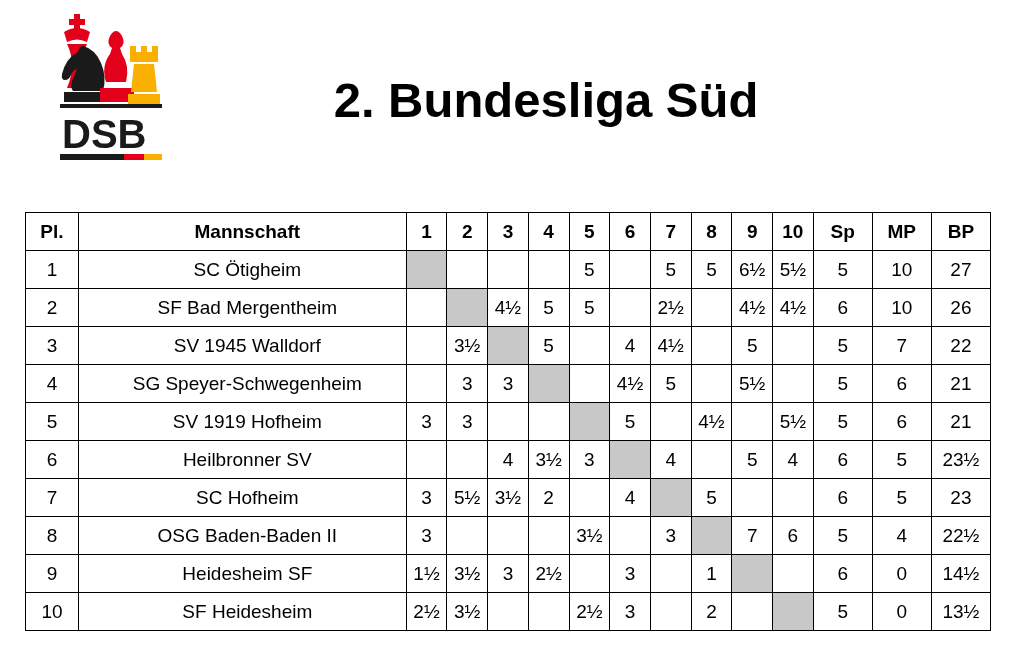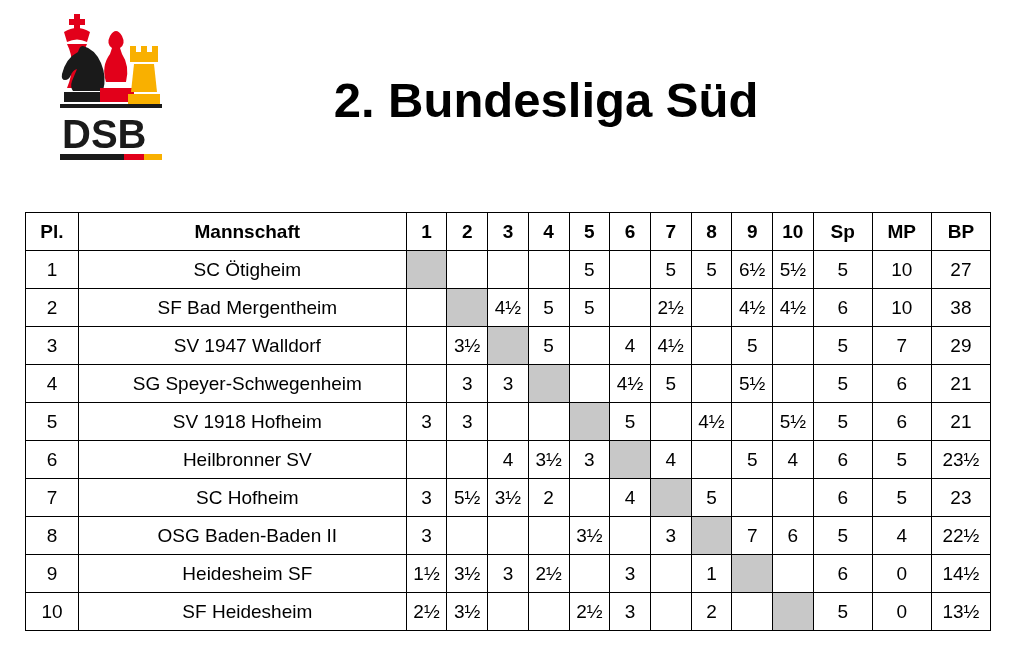--- a/index.html
+++ b/index.html
@@ -194,59 +194,59 @@
           <td class="small-score">4½</td>
           <td class="small-score">5</td>
           <td class="small-score">5</td>
           <td class="small-score"></td>
           <td class="small-score">2½</td>
           <td class="small-score"></td>
           <td class="small-score">4½</td>
           <td class="small-score">4½</td>
           <td>6</td>
           <td>10</td>
-          <td>38</td>
+          <td>26</td>
         </tr>
         <tr>
           <td>3</td>
-          <td class="td-team">SV 1947 Walldorf</td>
+          <td class="td-team">SV 1945 Walldorf</td>
           <td class="small-score"></td>
           <td class="small-score">3½</td>
           <td class="small-score diag"></td>
           <td class="small-score">5</td>
           <td class="small-score"></td>
           <td class="small-score">4</td>
           <td class="small-score">4½</td>
           <td class="small-score"></td>
           <td class="small-score">5</td>
           <td class="small-score"></td>
           <td>5</td>
           <td>7</td>
-          <td>29</td>
+          <td>22</td>
         </tr>
         <tr>
           <td>4</td>
           <td class="td-team">SG Speyer-Schwegenheim</td>
           <td class="small-score"></td>
           <td class="small-score">3</td>
           <td class="small-score">3</td>
           <td class="small-score diag"></td>
           <td class="small-score"></td>
           <td class="small-score">4½</td>
           <td class="small-score">5</td>
           <td class="small-score"></td>
           <td class="small-score">5½</td>
           <td class="small-score"></td>
           <td>5</td>
           <td>6</td>
           <td>21</td>
         </tr>
         <tr>
           <td>5</td>
-          <td class="td-team">SV 1918 Hofheim</td>
+          <td class="td-team">SV 1919 Hofheim</td>
           <td class="small-score">3</td>
           <td class="small-score">3</td>
           <td class="small-score"></td>
           <td class="small-score"></td>
           <td class="small-score diag"></td>
           <td class="small-score">5</td>
           <td class="small-score"></td>
           <td class="small-score">4½</td>
           <td class="small-score"></td>
           <td class="small-score">5½</td>

